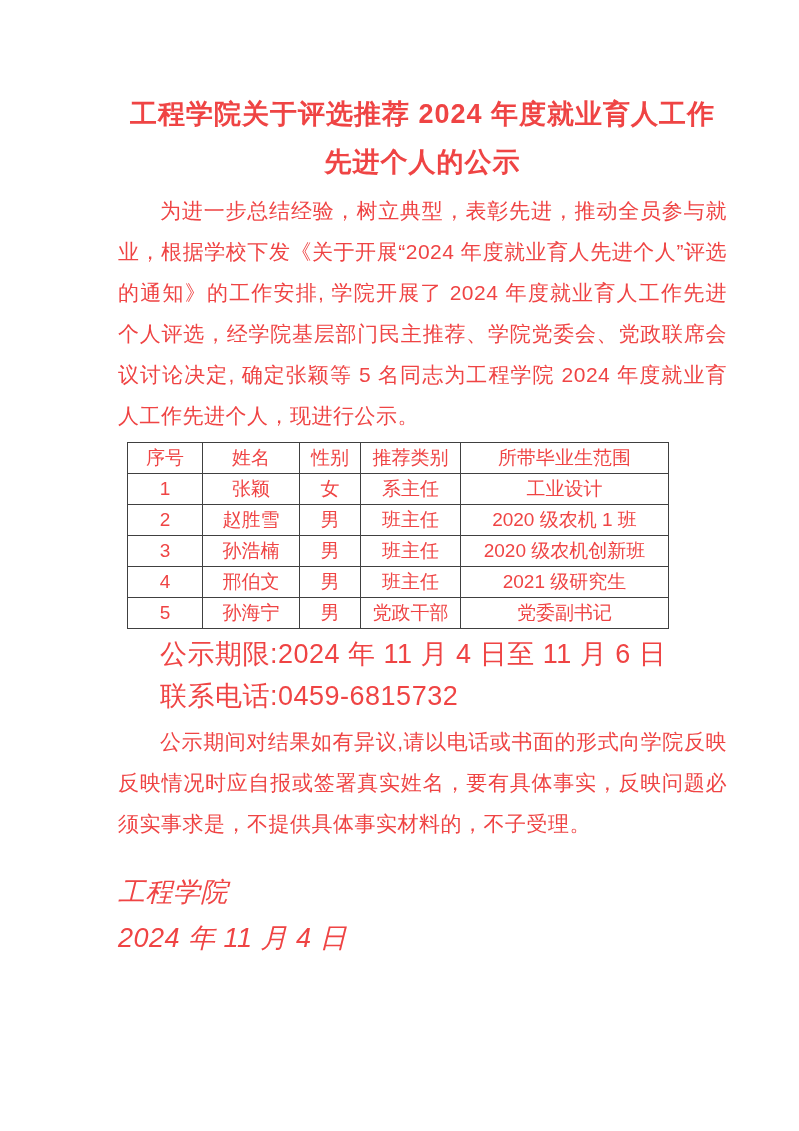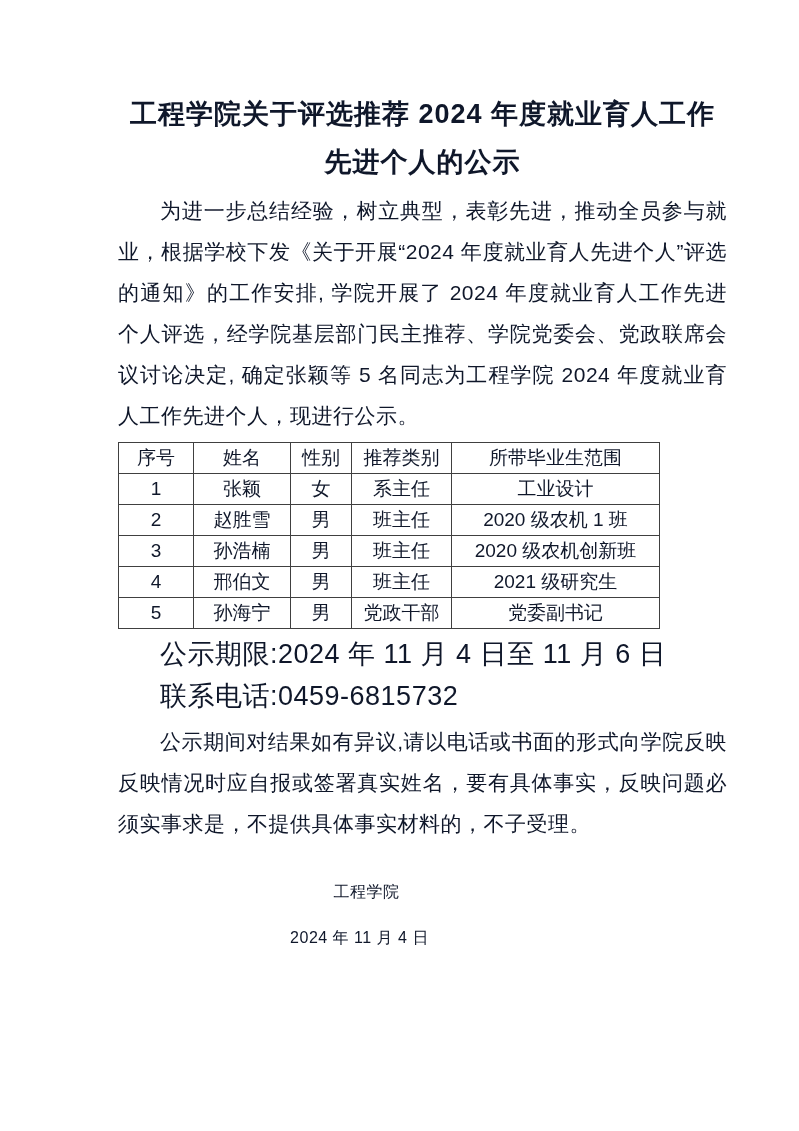--- a/index.html
+++ b/index.html
@@ -1,20 +1,20 @@
 <!DOCTYPE html>
 <html><head>
 <meta charset="utf-8">
 <style>
   html, body { margin: 0; padding: 0; background: #ffffff; }
   .page {
     width: 799px;
     height: 1131px;
     background: #ffffff;
-    color: #0f172a;
+    color: #ef4444;
     font-family: "Liberation Sans", "DejaVu Sans", sans-serif;
     box-sizing: border-box;
     padding-top: 90px;
     overflow: hidden;
     position: relative;
   }
   .content { margin: 0 72px 0 118px; }
 
   .doc-title {
     margin: 0;
@@ -30,20 +30,21 @@
     margin: 4px 0 0 0;
     font-size: 21px;
     line-height: 41px;
     text-align: justify;
     text-indent: 42px;
     letter-spacing: 0.5px;
   }
 
   .nominee-table {
     border-collapse: collapse;
+    margin-left: 9px;
     margin-top: 6px;
     width: 541px;
     table-layout: fixed;
     font-size: 19px;
   }
   .nominee-table th, .nominee-table td {
     border: 1px solid #404040;
     height: 30px;
     text-align: center;
     vertical-align: middle;
@@ -57,24 +58,25 @@
   .info-line {
     margin: 0;
     font-size: 27px;
     line-height: 42px;
     padding-left: 42px;
     letter-spacing: 0.5px;
   }
 
   .signature-block {
     margin-top: 25px;
-    text-align: center;
-    font-size: 16px;
+    text-align: left;
+    font-size: 27px;
     line-height: 46px;
     letter-spacing: 0.5px;
+    font-style: italic;
   }
   .sig-org  { margin: 0; padding-right: 112px; }
   .sig-date { margin: 0; padding-right: 126px; }
 </style>
 </head>
 <body>
 
 <div class="page">
   <div class="content">
 

